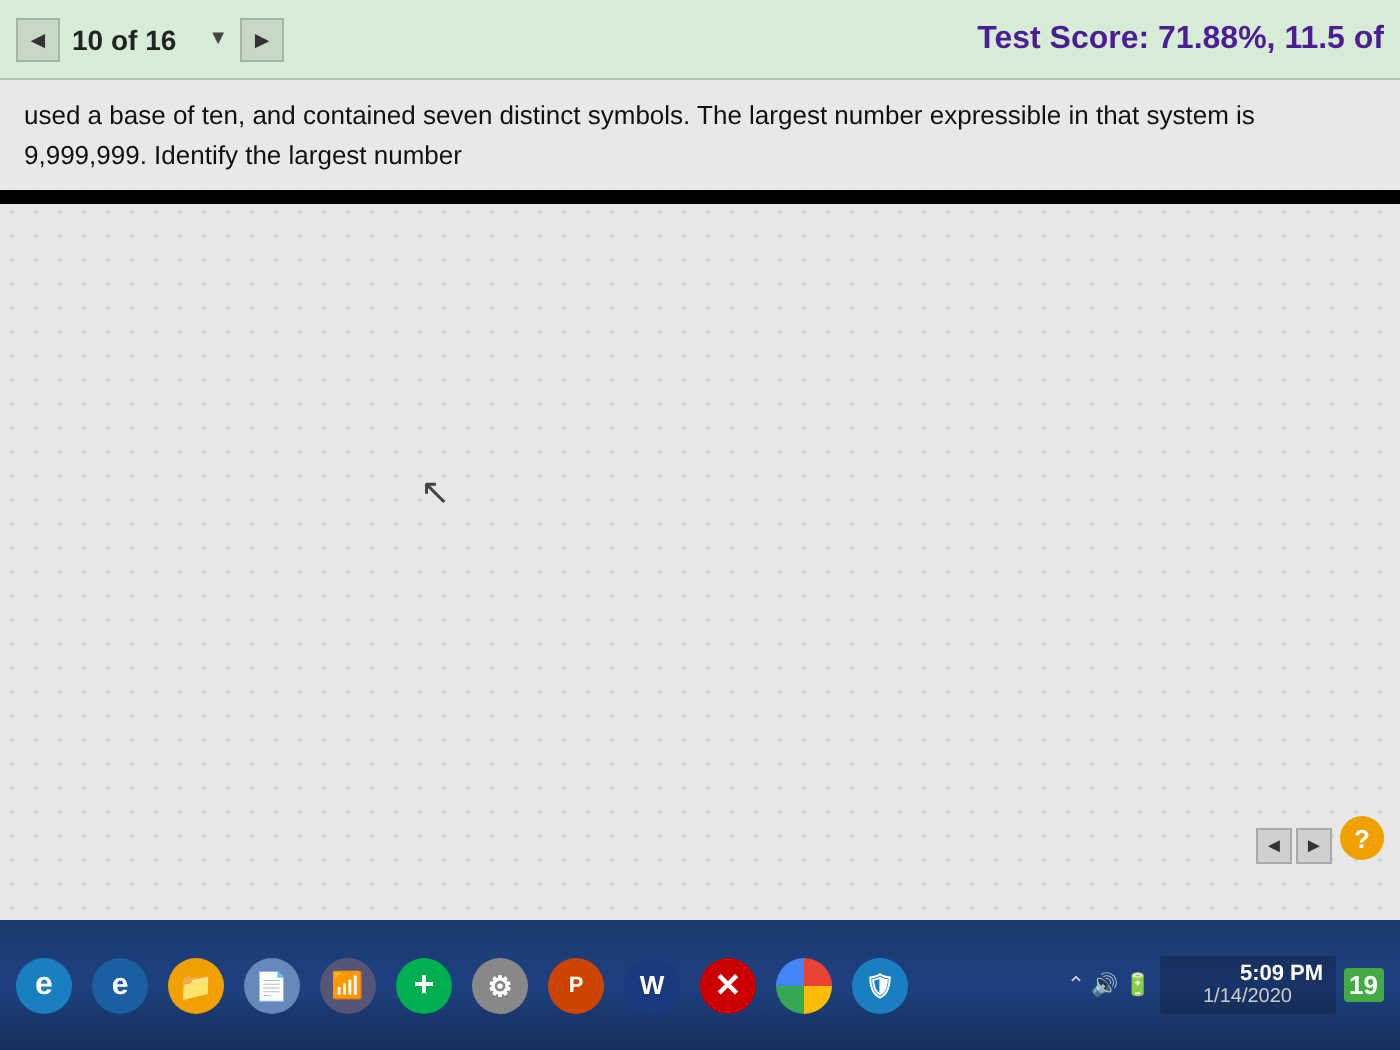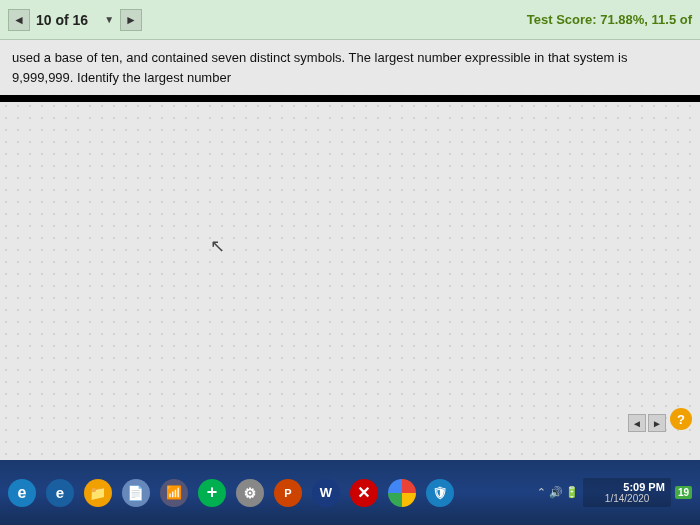--- a/index.html
+++ b/index.html
@@ -50,23 +50,23 @@
       font-weight: bold;
       color: #222;
     }
 
     .dropdown-arrow {
       font-size: 10px;
       color: #444;
     }
 
     .score-display {
-      font-size: 13px;
-      font-weight: bold;
-      color: #4d7c0f;
+      font-size: 16px;
+      font-weight: bold;
+      color: #4c1d95;
     }
 
     
     .main-content {
       width: 100%;
       height: 420px;
       background: #e8e8e8;
       position: relative;
       overflow: hidden;
     }
@@ -217,21 +217,21 @@
     }
 
     .clock-date {
       font-size: 10px;
       color: #ccc;
     }
 
     .notification-num {
       background: #4a4;
       color: white;
-      font-size: 10px;
+      font-size: 13px;
       font-weight: bold;
       padding: 1px 3px;
       border-radius: 2px;
       min-width: 16px;
       text-align: center;
     }
 
     
     .left-side-hint {
       position: absolute;

